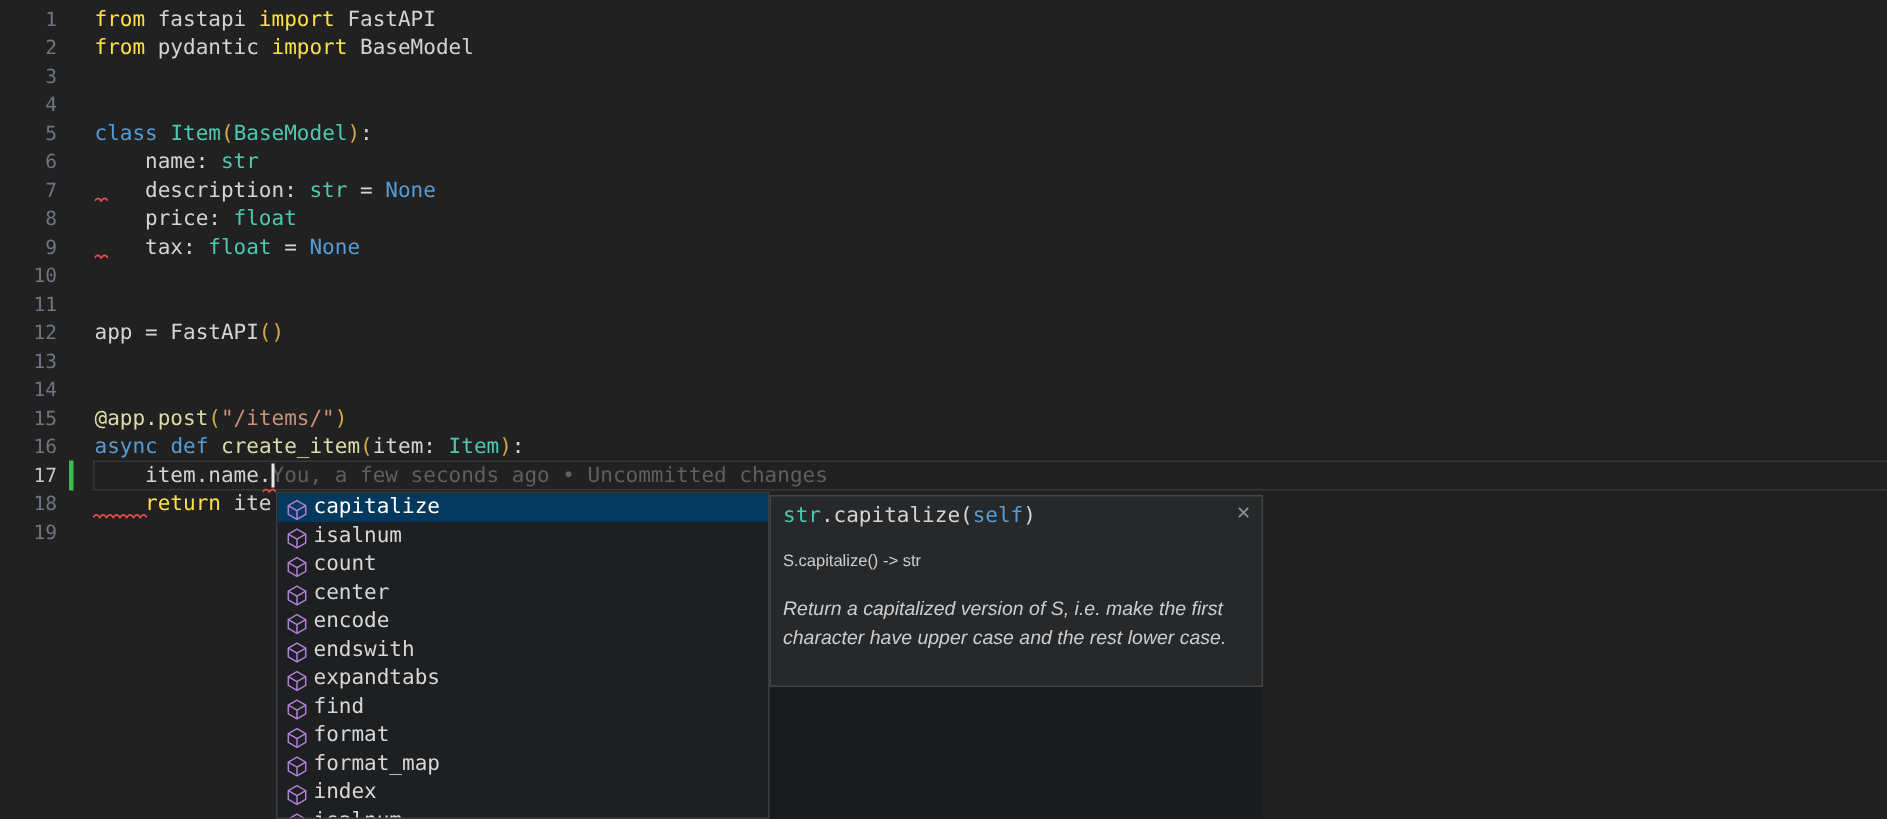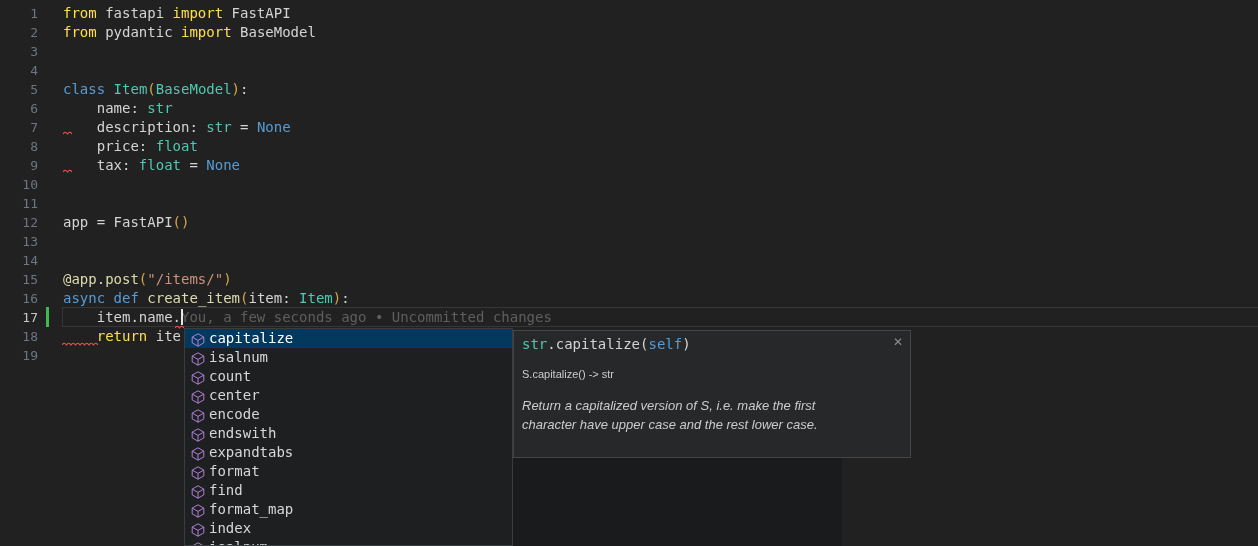--- a/index.html
+++ b/index.html
@@ -38,21 +38,21 @@
   .suggest-item{height:19px;line-height:19px;display:flex;align-items:flex-end;
       padding-left:5px;font-size:14px;color:#d7d7d7;cursor:pointer;white-space:pre;}
   .suggest-item.selected{background:var(--sel-bg,#04395e);color:#ffffff;}
   .suggest-item .kind-icon{flex:0 0 16px;height:16px;margin-right:3px;display:inline-block;}
 
   
   .suggest-shadow{position:absolute;left:513px;top:458px;width:329px;height:88px;
       background:var(--shadow-bg,#1a1b1c);z-index:9;}
 
   
-  .doc-popup{position:absolute;left:513px;top:330px;width:398px;height:128px;
+  .doc-popup{position:absolute;left:513px;top:330px;width:329px;height:128px;
       background:var(--popup-bg,#27282a);border:1px solid var(--popup-border,#454545);
       box-sizing:border-box;z-index:11;padding:4px 8px;overflow:hidden;}
   .doc-sig{font-size:14px;height:19px;line-height:19px;white-space:pre;color:#d4d4d4;}
   .doc-summary{margin-top:14px;font-family:"Liberation Sans","DejaVu Sans",sans-serif;
       font-size:11px;color:#cccccc;}
   .doc-body{margin-top:16px;font-family:"Liberation Sans","DejaVu Sans",sans-serif;
       font-size:13px;line-height:19px;color:#cccccc;width:312px;font-style:italic;}
   .doc-close{position:absolute;top:2px;right:5px;background:none;border:none;
       color:#8f8f8f;font-size:12px;font-weight:bold;cursor:pointer;
       font-family:"DejaVu Sans",sans-serif;padding:2px;}
@@ -135,25 +135,25 @@
   <path d="M8 1.8 L13.8 5.1 L13.8 10.9 L8 14.2 L2.2 10.9 L2.2 5.1 Z" fill="none" stroke="#b180d7" stroke-width="1"></path>
   <path d="M2.2 5.1 L8 8.4 L13.8 5.1 M8 8.4 L8 14.2" fill="none" stroke="#b180d7" stroke-width="1"></path>
 </svg></span><span>endswith</span></div>
         <div class="suggest-item"><span class="kind-icon"><svg viewBox="0 0 16 16" width="16" height="16">
   <path d="M8 1.8 L13.8 5.1 L13.8 10.9 L8 14.2 L2.2 10.9 L2.2 5.1 Z" fill="none" stroke="#b180d7" stroke-width="1"></path>
   <path d="M2.2 5.1 L8 8.4 L13.8 5.1 M8 8.4 L8 14.2" fill="none" stroke="#b180d7" stroke-width="1"></path>
 </svg></span><span>expandtabs</span></div>
         <div class="suggest-item"><span class="kind-icon"><svg viewBox="0 0 16 16" width="16" height="16">
   <path d="M8 1.8 L13.8 5.1 L13.8 10.9 L8 14.2 L2.2 10.9 L2.2 5.1 Z" fill="none" stroke="#b180d7" stroke-width="1"></path>
   <path d="M2.2 5.1 L8 8.4 L13.8 5.1 M8 8.4 L8 14.2" fill="none" stroke="#b180d7" stroke-width="1"></path>
-</svg></span><span>format</span></div>
+</svg></span><span>find</span></div>
         <div class="suggest-item"><span class="kind-icon"><svg viewBox="0 0 16 16" width="16" height="16">
   <path d="M8 1.8 L13.8 5.1 L13.8 10.9 L8 14.2 L2.2 10.9 L2.2 5.1 Z" fill="none" stroke="#b180d7" stroke-width="1"></path>
   <path d="M2.2 5.1 L8 8.4 L13.8 5.1 M8 8.4 L8 14.2" fill="none" stroke="#b180d7" stroke-width="1"></path>
-</svg></span><span>find</span></div>
+</svg></span><span>format</span></div>
         <div class="suggest-item"><span class="kind-icon"><svg viewBox="0 0 16 16" width="16" height="16">
   <path d="M8 1.8 L13.8 5.1 L13.8 10.9 L8 14.2 L2.2 10.9 L2.2 5.1 Z" fill="none" stroke="#b180d7" stroke-width="1"></path>
   <path d="M2.2 5.1 L8 8.4 L13.8 5.1 M8 8.4 L8 14.2" fill="none" stroke="#b180d7" stroke-width="1"></path>
 </svg></span><span>format_map</span></div>
         <div class="suggest-item"><span class="kind-icon"><svg viewBox="0 0 16 16" width="16" height="16">
   <path d="M8 1.8 L13.8 5.1 L13.8 10.9 L8 14.2 L2.2 10.9 L2.2 5.1 Z" fill="none" stroke="#b180d7" stroke-width="1"></path>
   <path d="M2.2 5.1 L8 8.4 L13.8 5.1 M8 8.4 L8 14.2" fill="none" stroke="#b180d7" stroke-width="1"></path>
 </svg></span><span>index</span></div>
         <div class="suggest-item"><span class="kind-icon"><svg viewBox="0 0 16 16" width="16" height="16">
   <path d="M8 1.8 L13.8 5.1 L13.8 10.9 L8 14.2 L2.2 10.9 L2.2 5.1 Z" fill="none" stroke="#b180d7" stroke-width="1"></path>

